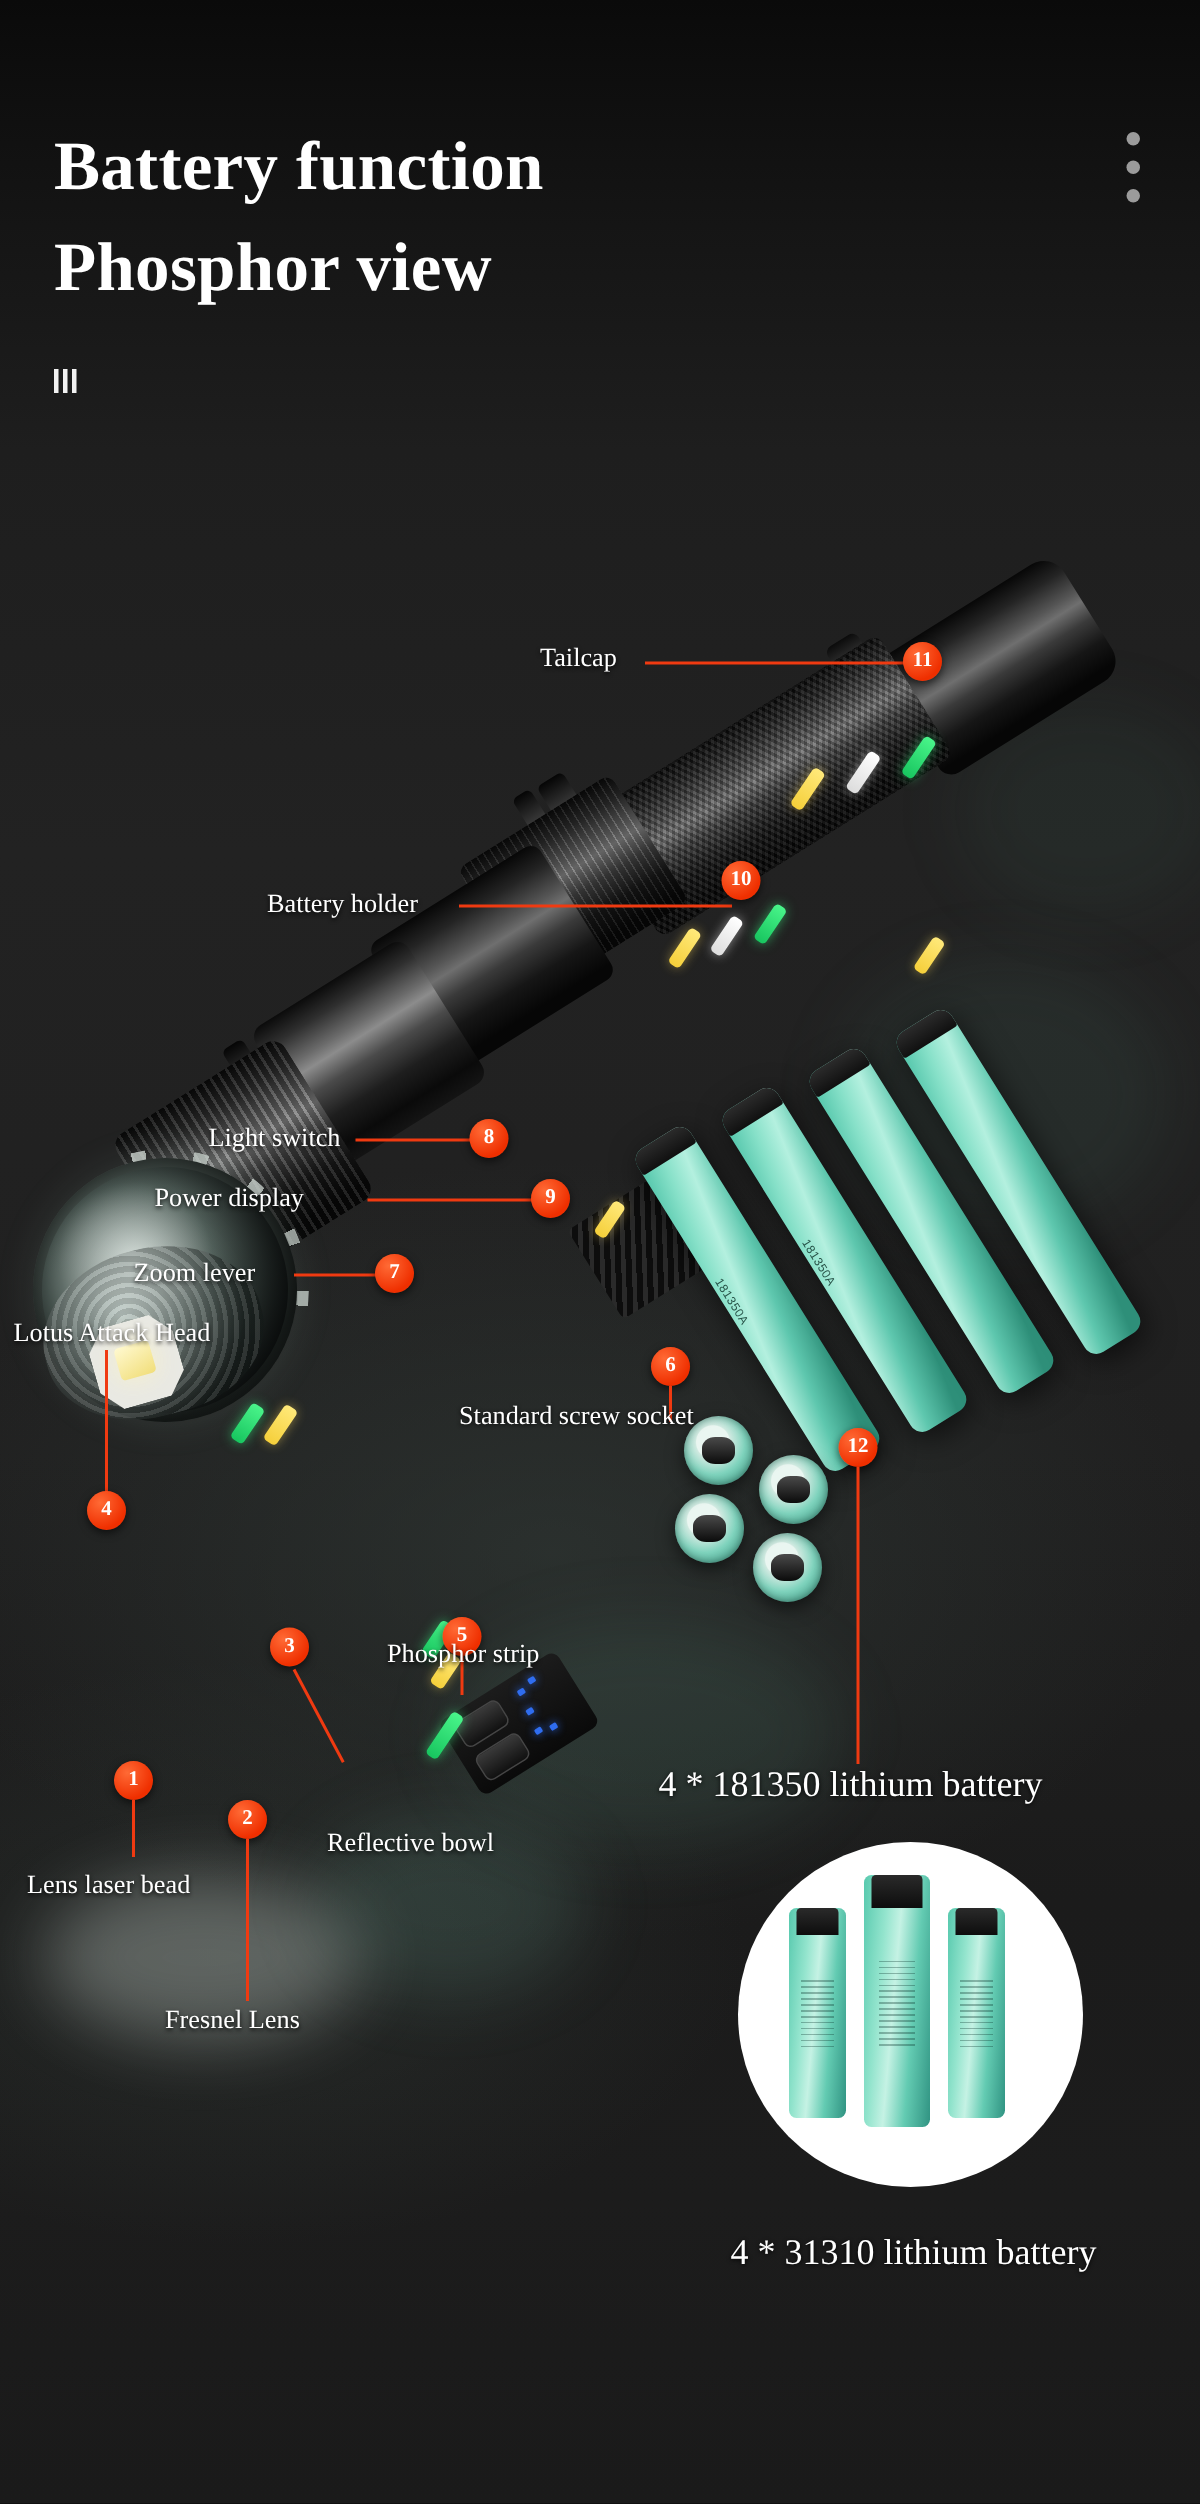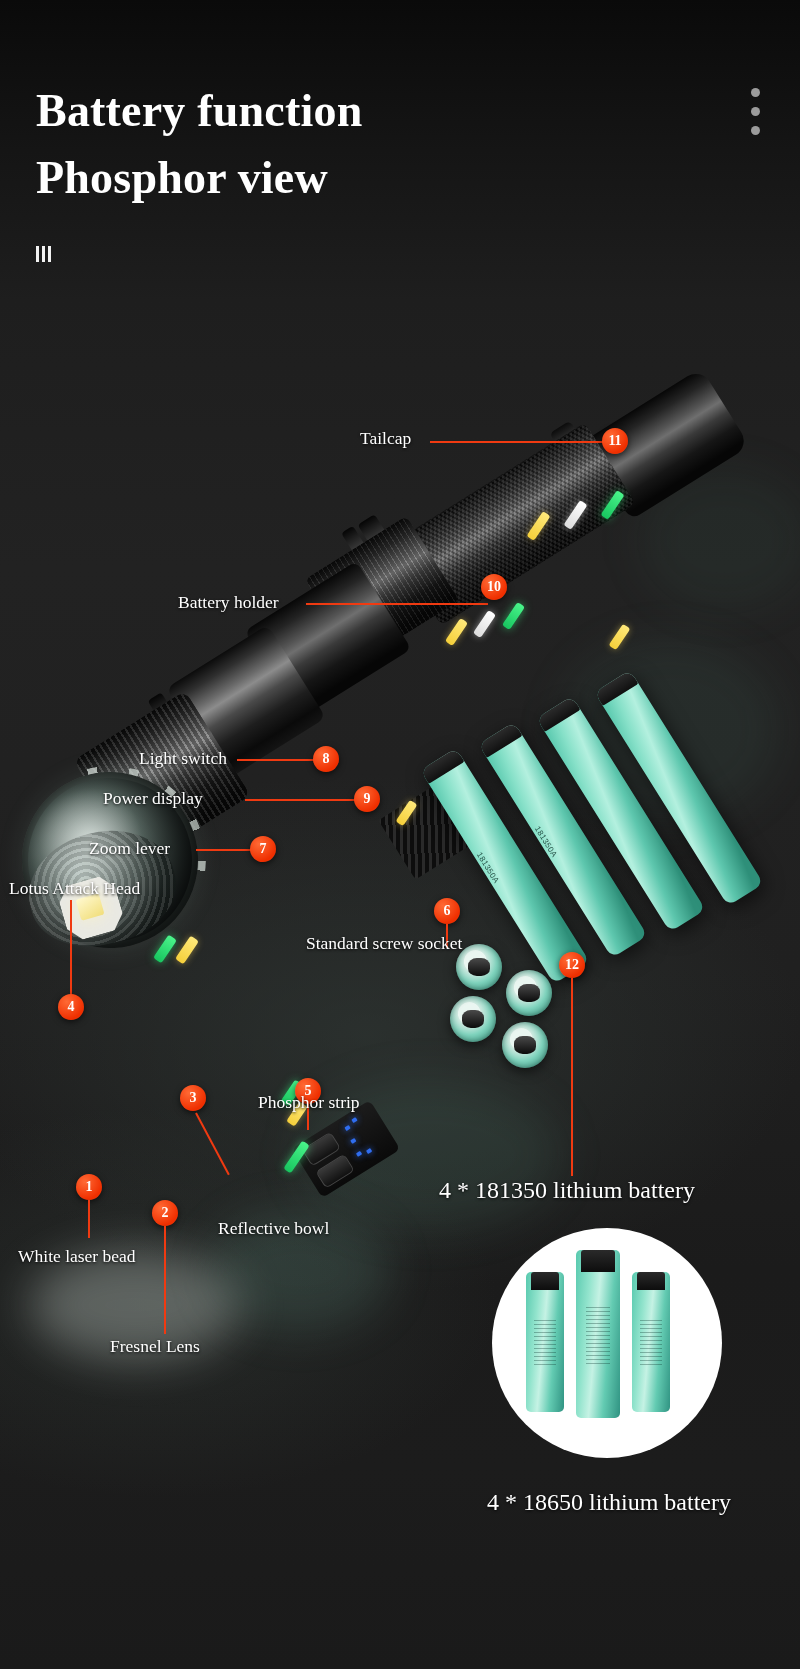--- a/index.html
+++ b/index.html
@@ -391,26 +391,26 @@
   <div class="marker" style="left:295px; top:1078px;">5</div>
   <div class="lead-v" style="left:307px; top:1104px; height:26px;"></div>
   <div class="callout-label" style="left:258px; top:1092px;">Phosphor strip</div>
 
   <div class="marker" style="left:180px; top:1085px;">3</div>
   <div class="lead" style="left:196px; top:1112px; width:70px; transform:rotate(62deg); transform-origin:left center;"></div>
   <div class="callout-label" style="left:218px; top:1218px;">Reflective bowl</div>
 
   <div class="marker" style="left:76px; top:1174px;">1</div>
   <div class="lead-v" style="left:88px; top:1200px; height:38px;"></div>
-  <div class="callout-label" style="left:18px; top:1246px;">White laser bead</div>
+  <div class="callout-label" style="left:18px; top:1246px;">Lens laser bead</div>
 
   <div class="marker" style="left:152px; top:1200px;">2</div>
   <div class="lead-v" style="left:164px; top:1226px; height:108px;"></div>
   <div class="callout-label" style="left:110px; top:1336px;">Fresnel Lens</div>
 
   <div class="marker" style="left:559px; top:952px;">12</div>
   <div class="lead-v" style="left:571px; top:978px; height:198px;"></div>
 
   <div class="caption" style="left:439px; top:1177px;">4 * 181350 lithium battery</div>
-  <div class="caption" style="left:487px; top:1489px;">4 * 18650 lithium battery</div>
+  <div class="caption" style="left:487px; top:1489px;">4 * 31310 lithium battery</div>
 
 
 </div>
 
 </body></html>

